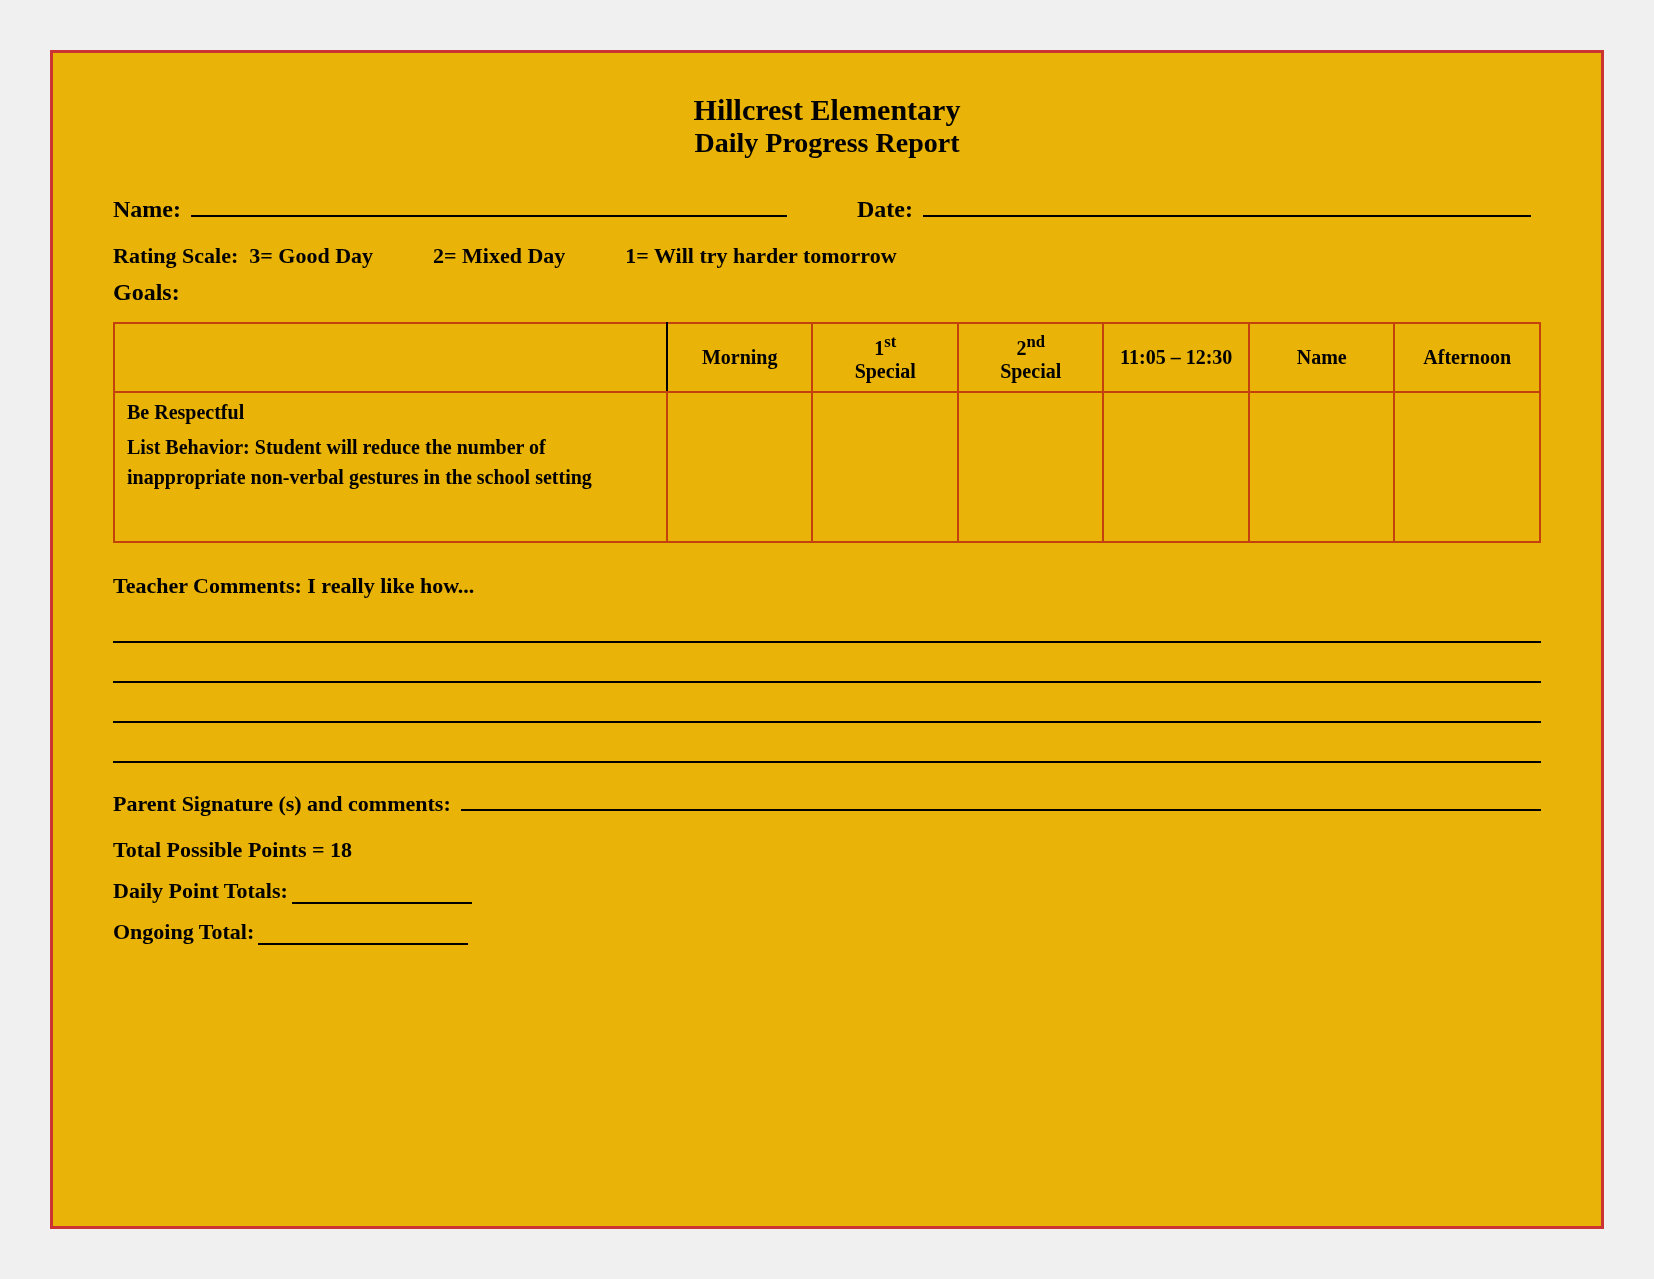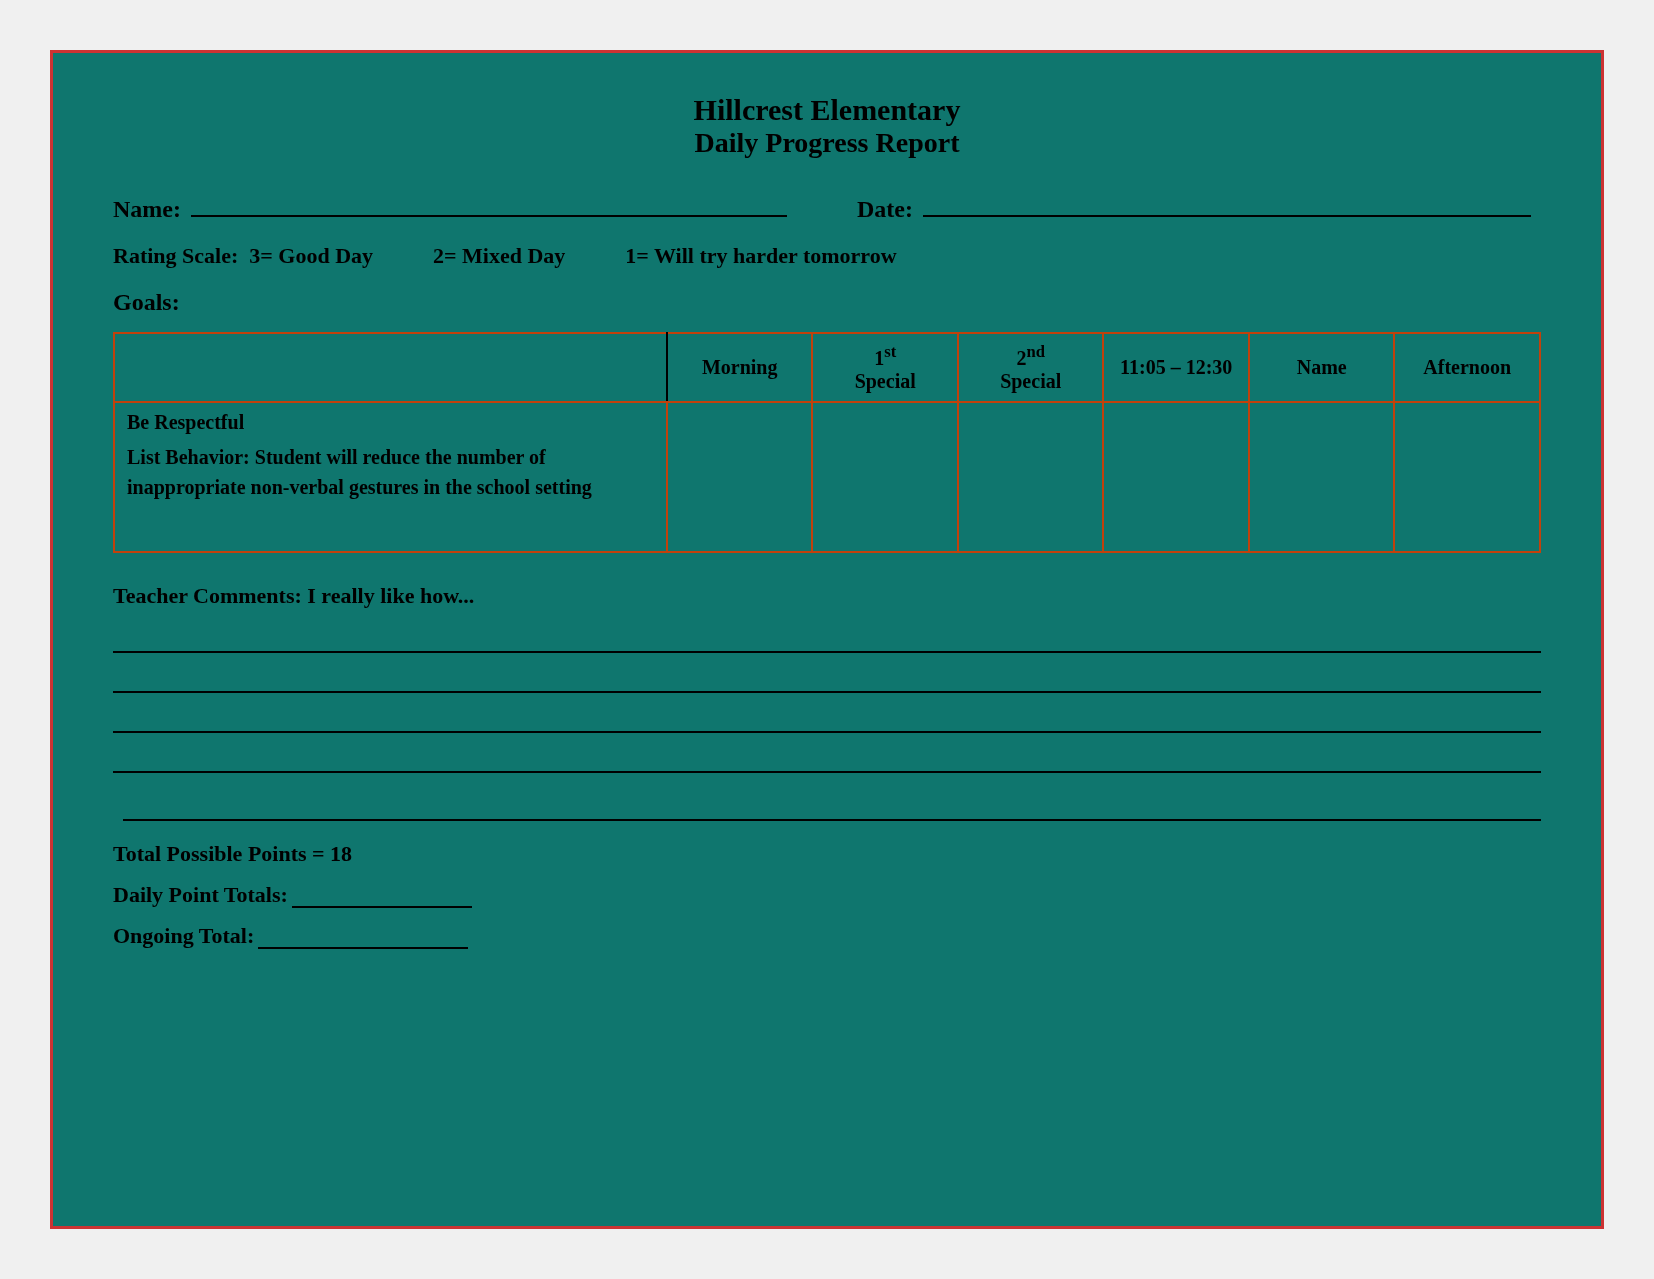--- a/index.html
+++ b/index.html
@@ -13,21 +13,21 @@
       display: flex;
       justify-content: center;
       align-items: center;
       min-height: 100vh;
       font-family: 'Times New Roman', Times, serif;
     }
 
     .page {
       width: 1554px;
       min-height: 1179px;
-      background: #0f766e;
+      background: #eab308;
       border: 3px solid #cc3333;
       padding: 40px 60px;
       position: relative;
     }
 
     .header {
       text-align: center;
       margin-bottom: 30px;
     }
 
@@ -73,21 +73,21 @@
 
     .date-section {
       display: flex;
       align-items: baseline;
       flex: 1;
     }
 
     .rating-scale {
       display: flex;
       align-items: flex-start;
-      margin-bottom: 20px;
+      margin-bottom: 10px;
       font-size: 22px;
       font-weight: bold;
       gap: 60px;
     }
 
     .goals-label {
       font-size: 24px;
       font-weight: bold;
       margin-bottom: 16px;
     }
@@ -272,20 +272,21 @@
     <div class="teacher-comments-label">Teacher Comments:  I really like how...</div>
     <div class="comment-lines">
       <div class="comment-line"></div>
       <div class="comment-line"></div>
       <div class="comment-line"></div>
       <div class="comment-line"></div>
     </div>
   </div>
 
   <div class="parent-signature">
+    <span class="parent-sig-label">Parent Signature (s) and comments:</span>
     <div class="parent-sig-line"></div>
   </div>
 
   <div class="totals-section">
     <div class="total-row">Total Possible Points = 18</div>
     <div class="total-row">
       <span>Daily Point Totals:</span><span class="total-blank"></span>
     </div>
     <div class="total-row">
       <span>Ongoing Total:</span><span class="total-blank" style="width:210px;"></span>

